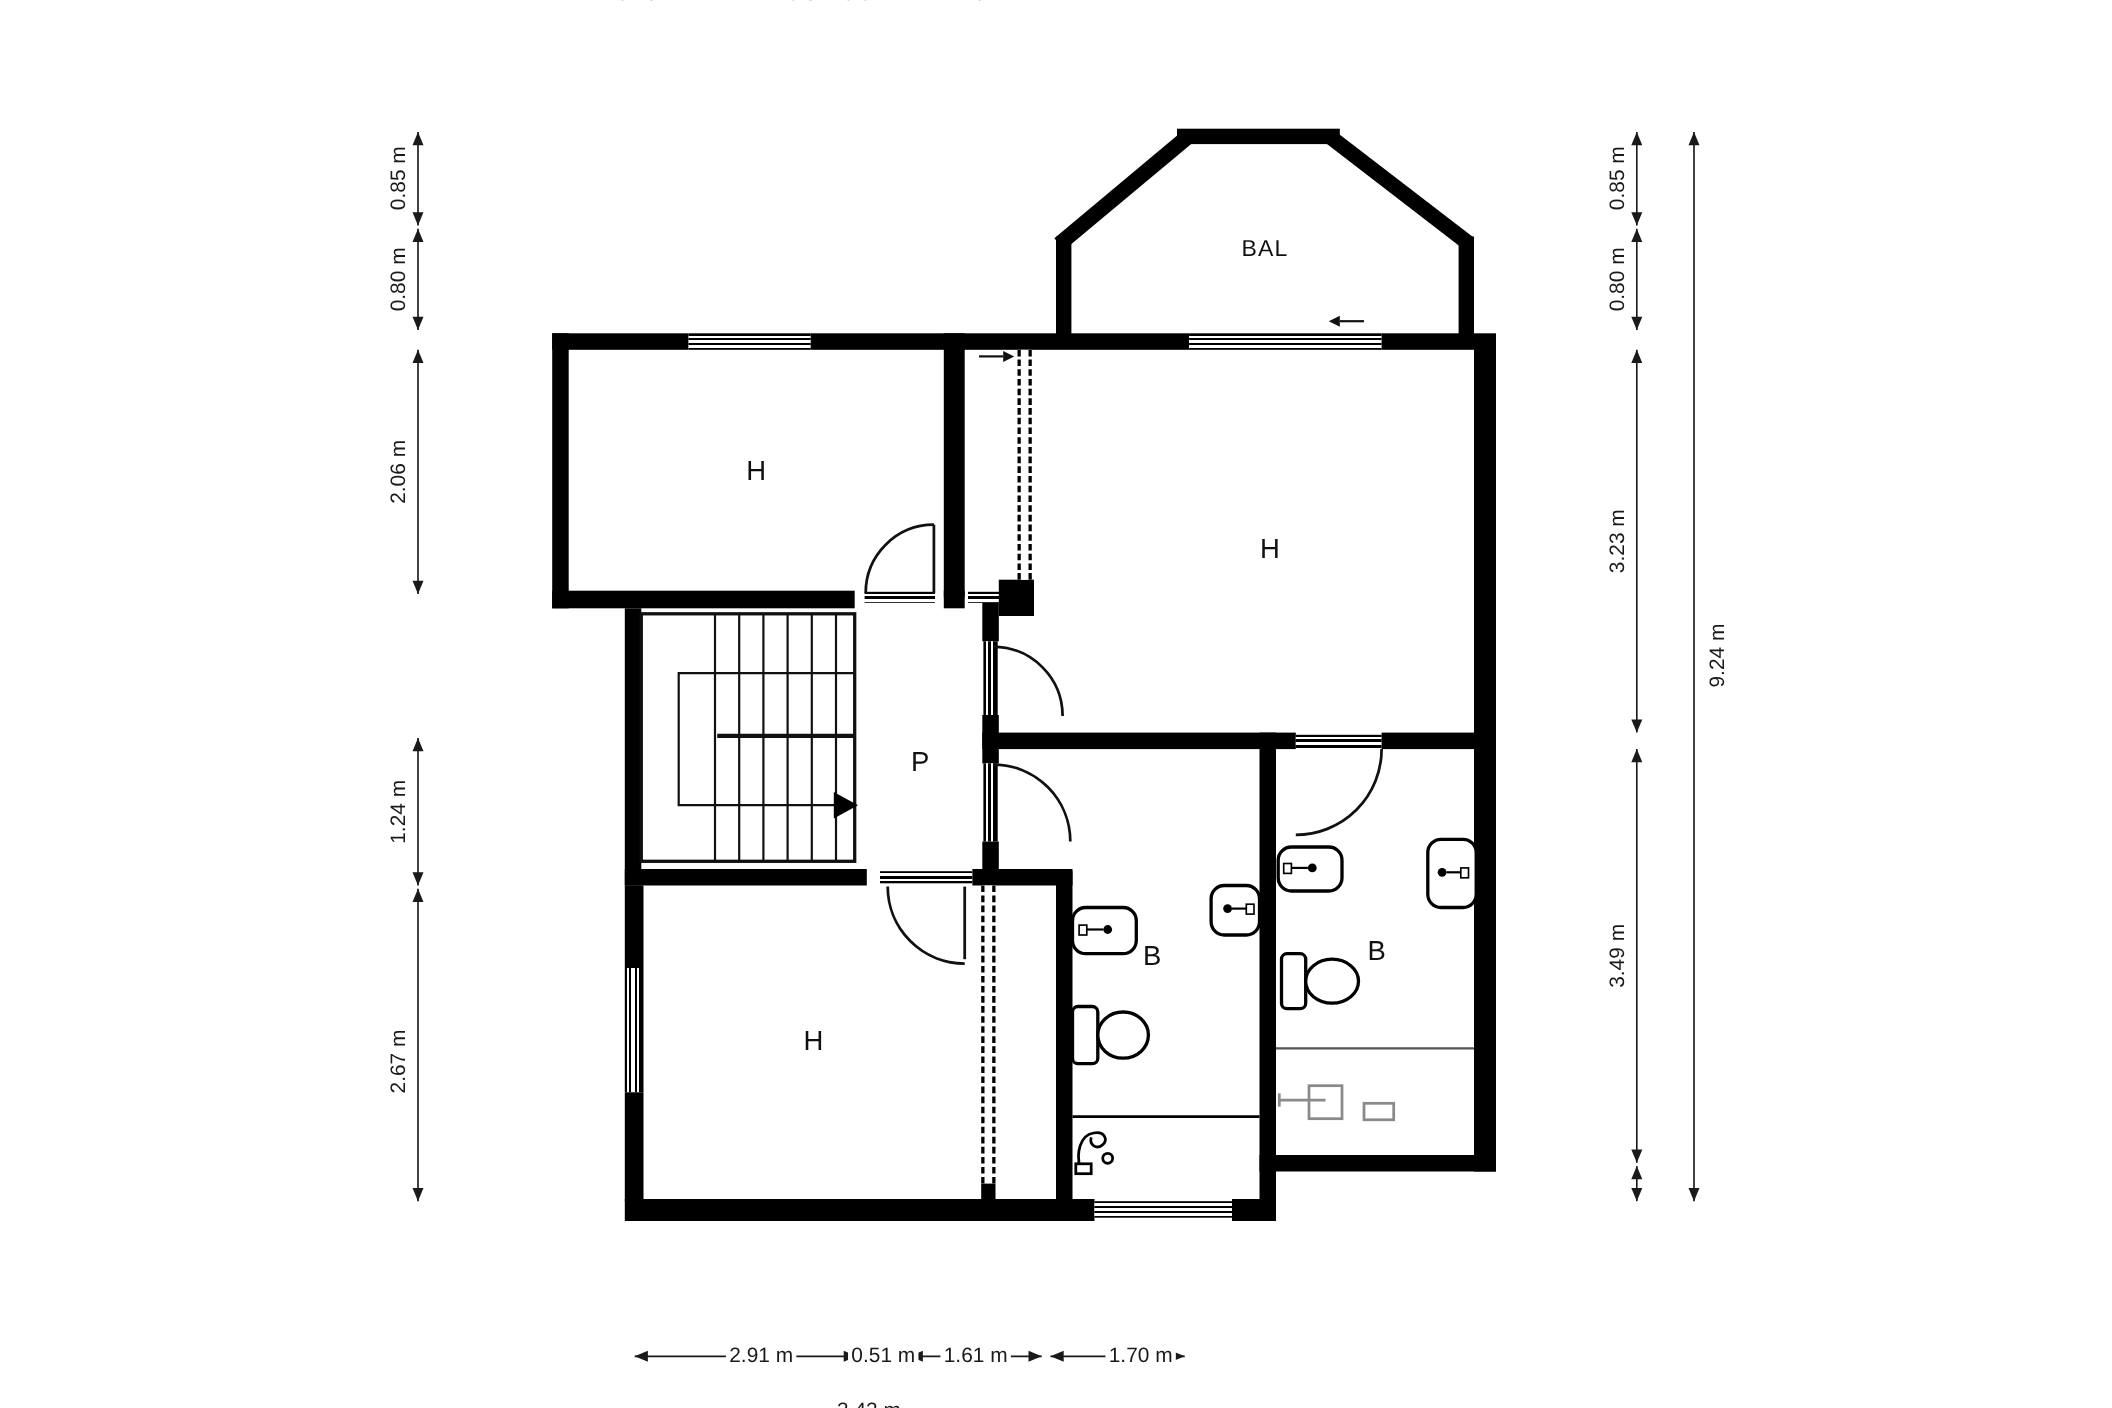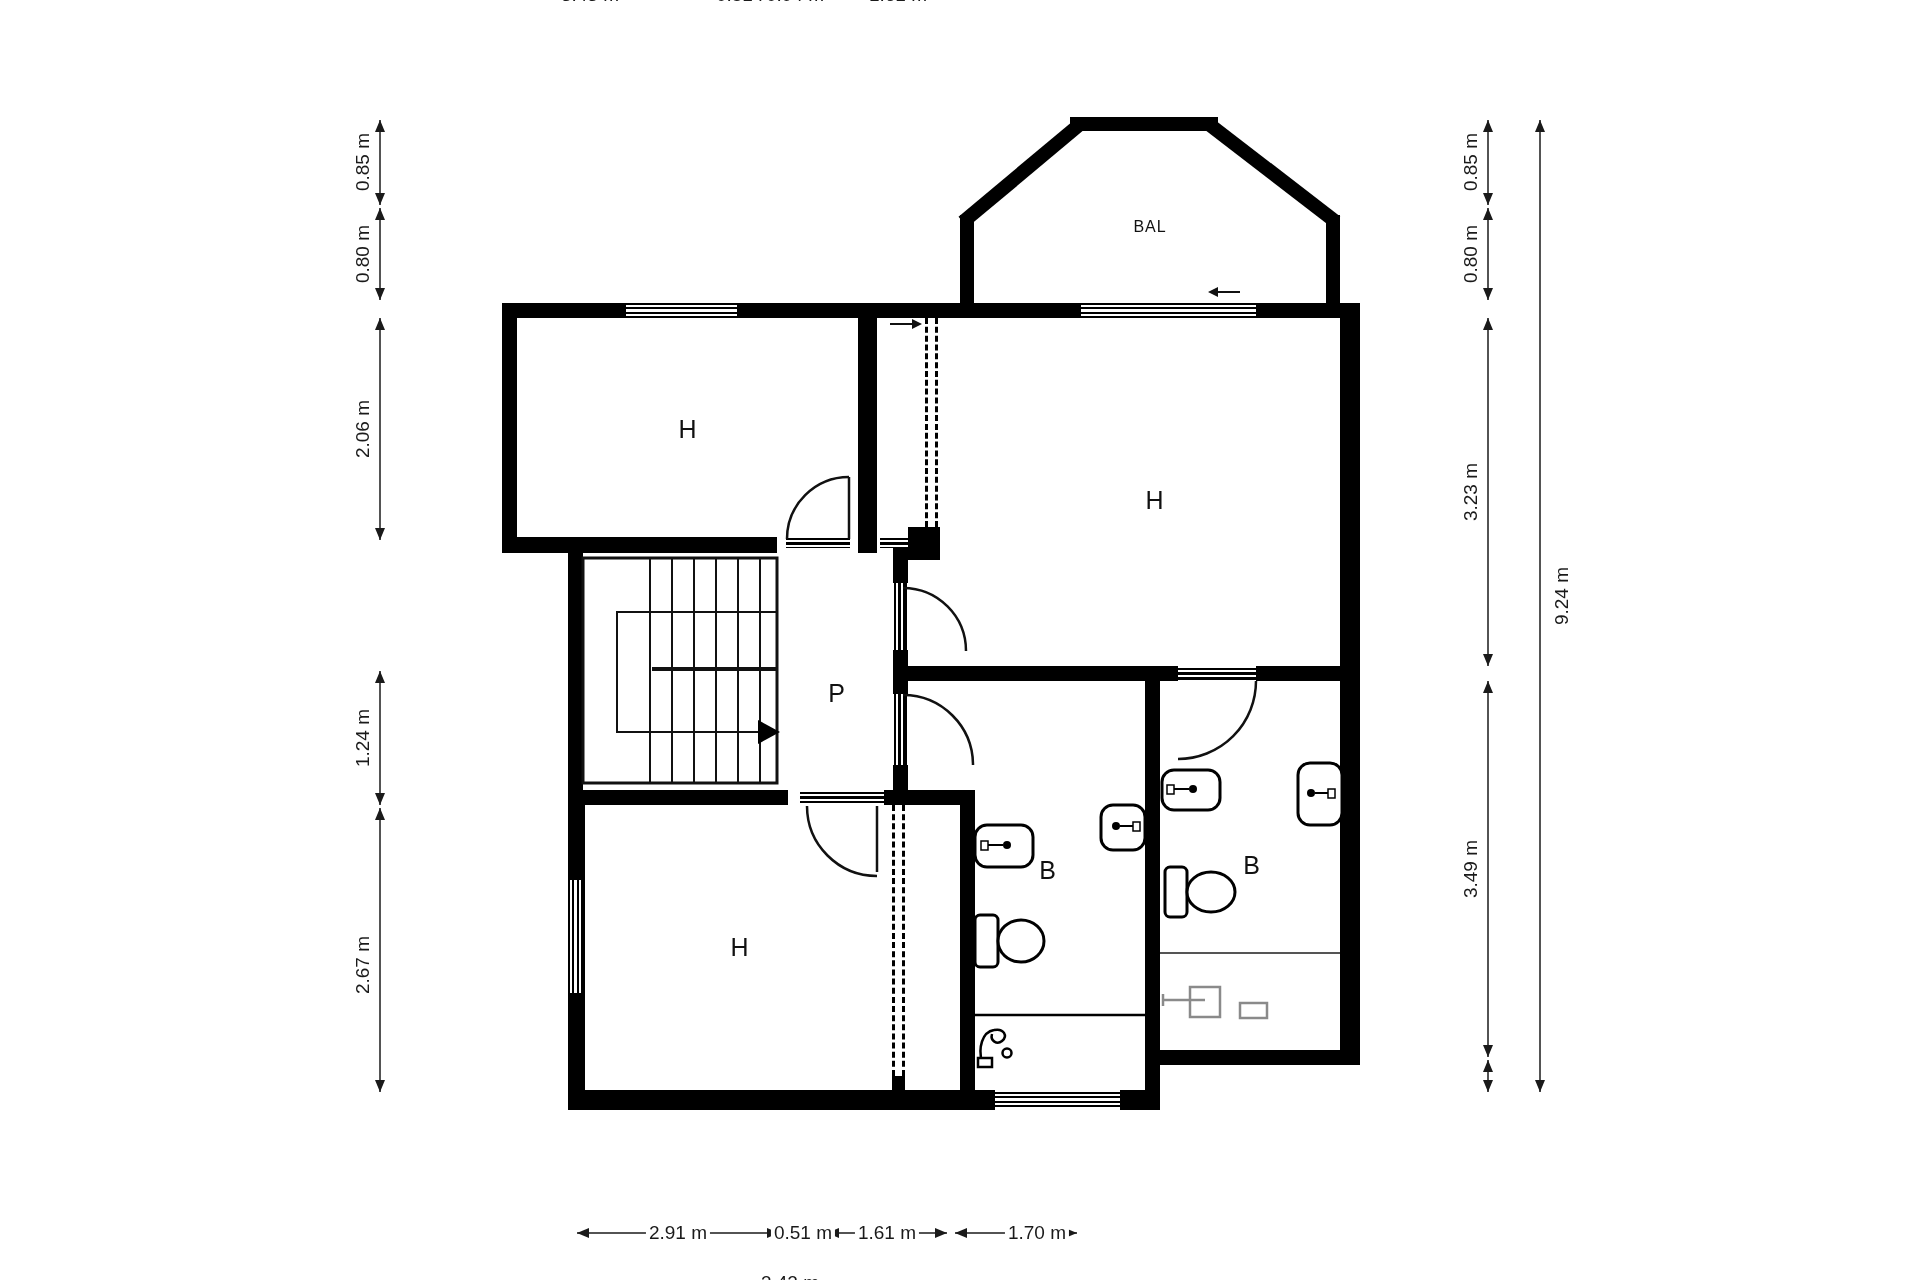--- a/index.html
+++ b/index.html
@@ -241,36 +241,36 @@
     </g>
   </g>
 </svg>
 
 <div class="room-label" style="left:688px;top:429px">H</div>
 <div class="room-label" style="left:1155px;top:500px">H</div>
 <div class="room-label" style="left:740px;top:947px">H</div>
 <div class="room-label" style="left:837px;top:693px">P</div>
 <div class="room-label" style="left:1048px;top:870px">B</div>
 <div class="room-label" style="left:1252px;top:865px">B</div>
-<div class="room-label" style="left:1150px;top:227px;font-size:16px">BAL</div>
+<div class="room-label" style="left:1150px;top:227px;font-size:21px">BAL</div>
 
 <div class="dim-label vert" style="left:363px;top:162px">0.85 m</div>
 <div class="dim-label vert" style="left:363px;top:254px">0.80 m</div>
 <div class="dim-label vert" style="left:363px;top:429px">2.06 m</div>
 <div class="dim-label vert" style="left:363px;top:738px">1.24 m</div>
 <div class="dim-label vert" style="left:363px;top:965px">2.67 m</div>
 
 <div class="dim-label vert" style="left:1471px;top:162px">0.85 m</div>
 <div class="dim-label vert" style="left:1471px;top:254px">0.80 m</div>
 <div class="dim-label vert" style="left:1471px;top:492px">3.23 m</div>
 <div class="dim-label vert" style="left:1471px;top:869px">3.49 m</div>
 
 <div class="dim-label vert" style="left:1562px;top:596px">9.24 m</div>
 
-<div class="dim-label" style="left:678px;top:1233px">2.91 m</div>
+<div class="dim-label" style="left:692px;top:1233px">2.91 m</div>
 <div class="dim-label" style="left:803px;top:1233px">0.51 m</div>
 <div class="dim-label" style="left:887px;top:1233px">1.61 m</div>
 <div class="dim-label" style="left:1037px;top:1233px">1.70 m</div>
 
 <div class="dim-label trunc-top" style="left:590px;top:-16px">3.43 m</div>
 <div class="dim-label trunc-top" style="left:745px;top:-16px">0.51 m</div>
 <div class="dim-label trunc-top" style="left:795px;top:-16px">0.94 m</div>
 <div class="dim-label trunc-top" style="left:898px;top:-16px">1.61 m</div>
 <div class="dim-label trunc-bottom" style="left:790px;top:1272px">3.42 m</div>
 

